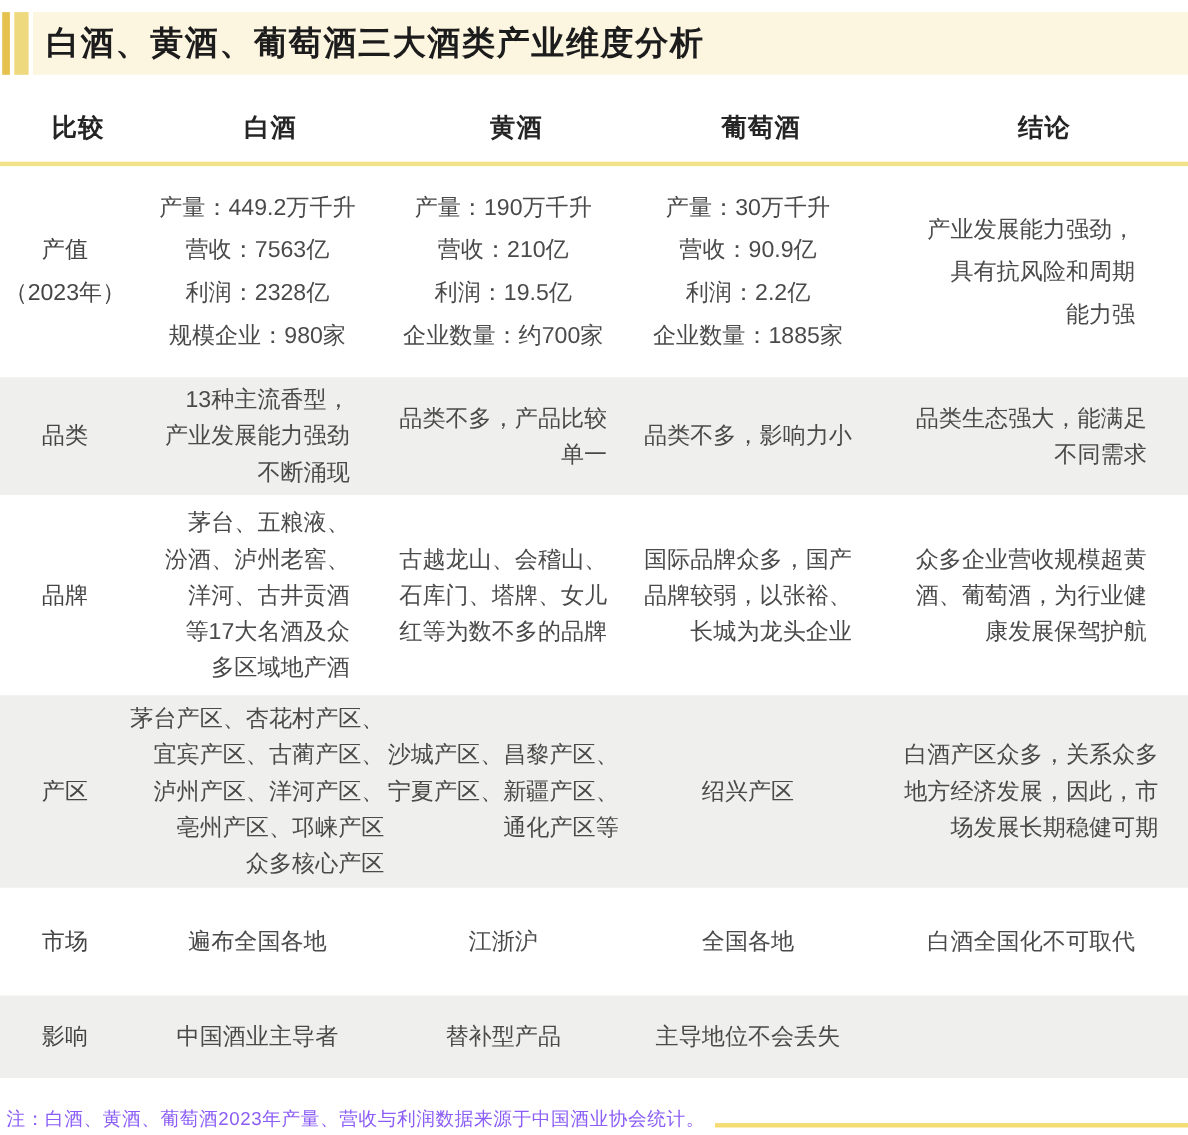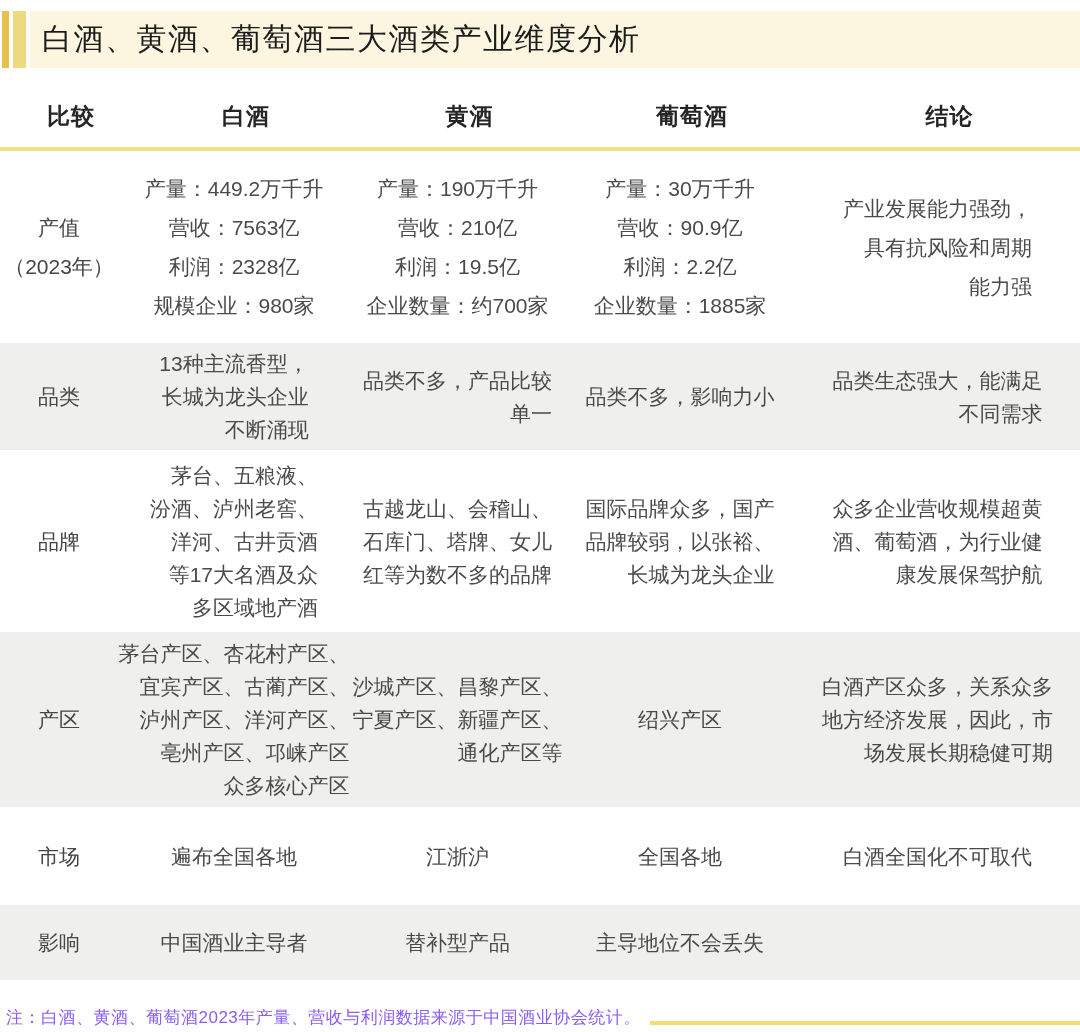--- a/index.html
+++ b/index.html
@@ -6,21 +6,21 @@
   body{
     width:1080px;height:1032px;position:relative;overflow:hidden;
     background:#ffffff;
     font-family:"Liberation Sans","DejaVu Sans",sans-serif;
     color:#4a4a4a;
   }
   
   .accent-bar-1{position:absolute;left:2px;top:11px;width:7px;height:57px;background:var(--accent_bar_dark,#E6C14E);}
   .accent-bar-2{position:absolute;left:13px;top:11px;width:13px;height:57px;background:var(--accent_bar_light,#EFD97E);}
   .title-band{position:absolute;left:30px;top:11px;width:1050px;height:57px;background:var(--title_bg,#FCF5E0);display:flex;align-items:center;}
-  .title-text{font-size:30px;font-weight:400;color:#1c1c1c;padding-left:12px;letter-spacing:1.5px;}
+  .title-text{font-size:30px;font-weight:700;color:#1c1c1c;padding-left:12px;letter-spacing:1.5px;}
   
   .grid-row{display:grid;grid-template-columns:118px 232px 215px 230px 285px;width:1080px;}
   .col-header-row{position:absolute;top:85px;left:0;height:62px;align-items:center;}
   .col-header{display:flex;align-items:center;justify-content:center;font-size:23px;font-weight:700;color:#252525;letter-spacing:1px;margin-left:24px;}
   .header-divider{position:absolute;top:147px;left:0;width:1080px;height:4px;background:var(--divider_yellow,#F1E28A);}
   .rows-wrap{position:absolute;top:151px;left:0;}
   .data-row{align-items:stretch;}
   .data-row.alt{background:var(--row_alt_bg,#EFEFED);}
   .row-output{height:192px;}
   .row-category{height:107px;}
@@ -86,21 +86,21 @@
 能力强</span>
       </div>
   </div>
 
   <div class="grid-row data-row row-category alt">
     <div class="cell row-label">
         <span class="cell-text">品类</span>
       </div>
     <div class="cell">
         <span class="cell-text left">13种主流香型，
-长城为龙头企业
+产业发展能力强劲
 不断涌现</span>
       </div>
     <div class="cell">
         <span class="cell-text left">品类不多，产品比较
 单一</span>
       </div>
     <div class="cell">
         <span class="cell-text">品类不多，影响力小</span>
       </div>
     <div class="cell">

